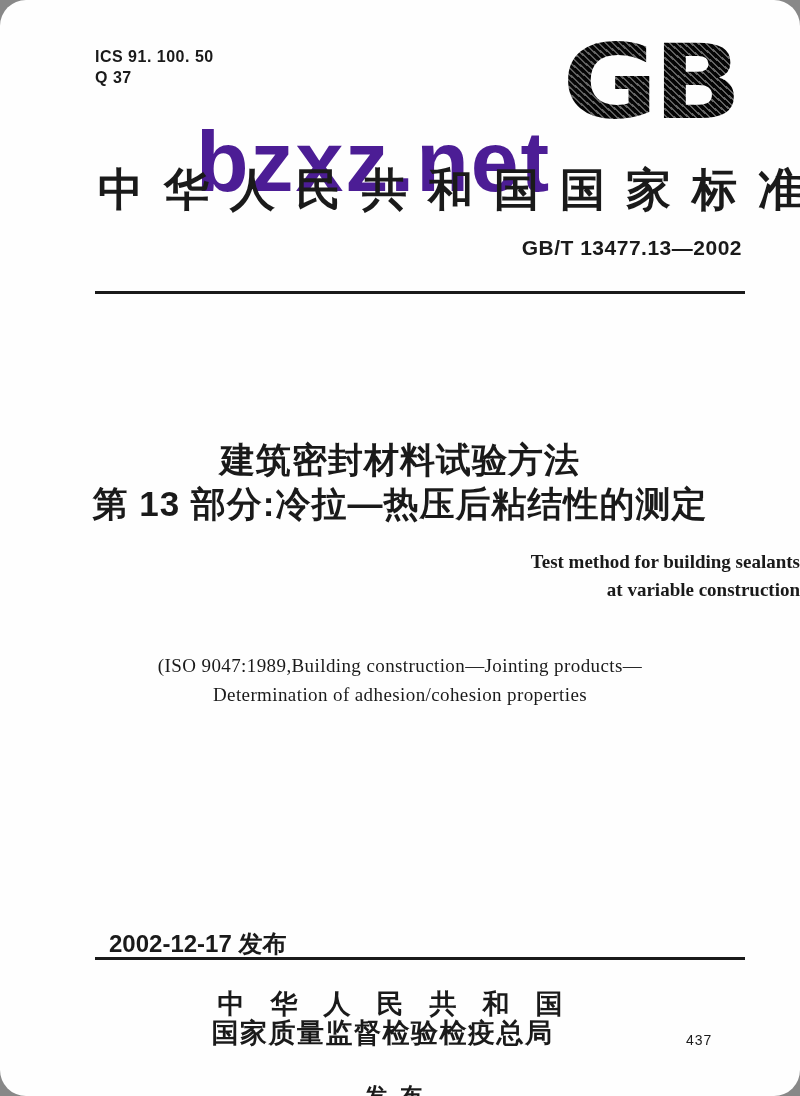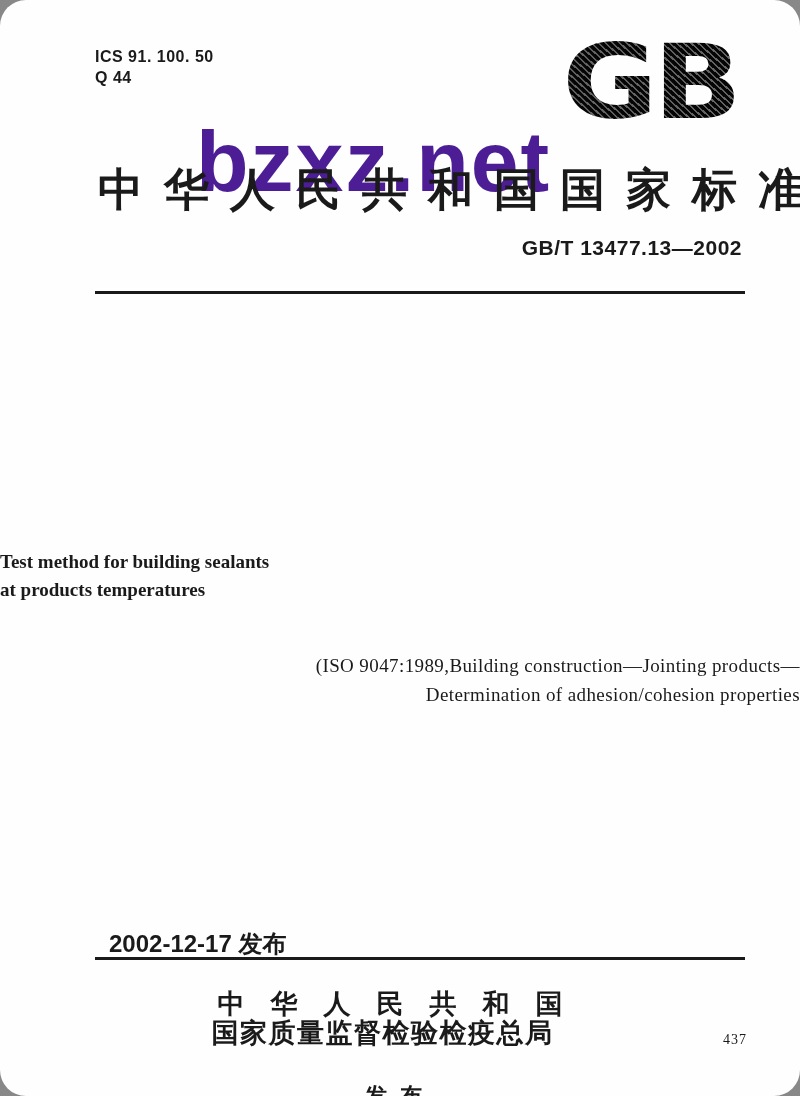--- a/index.html
+++ b/index.html
@@ -101,33 +101,33 @@
     line-height: 44px;
     letter-spacing: 1px;
     white-space: nowrap;
   }
 
   
   .en-title {
     position: absolute;
     top: 548px; left: 0;
     width: 100%;
-    text-align: left;
+    text-align: right;
     font-family: "Liberation Serif", "DejaVu Serif", serif;
     font-size: 19px;
     font-weight: bold;
     line-height: 28px;
   }
 
   
   .iso-ref {
     position: absolute;
     top: 651px; left: 0;
     width: 100%;
-    text-align: right;
+    text-align: center;
     font-family: "Liberation Serif", "DejaVu Serif", serif;
     font-size: 19px;
     line-height: 29px;
     letter-spacing: .4px;
   }
 
   
   .dates-row {
     position: absolute;
     top: 928px; left: 95px;
@@ -169,52 +169,53 @@
     font-size: 22px;
     font-weight: bold;
     letter-spacing: 13px;
     white-space: nowrap;
     padding-bottom: 6px;
   }
 
   .page-number {
     position: absolute;
     top: 1032px; left: 686px;
-    font-family: Liberation Serif, serif;
+    font-family: Liberation Sans, sans-serif;
     font-size: 14px;
     letter-spacing: 1px;
-    margin-left: 37px;
   }
 </style>
 </head>
 <body>
 
 <div class="page">
 
   <div class="ics-block">
     <div>ICS 91. 100. 50</div>
-    <div>Q 44</div>
+    <div>Q 37</div>
   </div>
 
   <div class="gb-logo">GB</div>
 
   <div class="watermark">bzxz.net</div>
 
   <div class="national-title">中华人民共和国国家标准</div>
 
   <div class="std-number">GB/T 13477.13—2002</div>
 
   <div class="rule-top"></div>
 
   <div class="cn-title">
+    <div>建筑密封材料试验方法</div>
+    <div>第 13 部分:冷拉—热压后粘结性的测定</div>
   </div>
 
   <div class="en-title">
     <div>Test method for building sealants</div>
-    <div>at products temperatures</div>
+    <div>at variable construction</div>
   </div>
 
   <div class="iso-ref">
     <div>(ISO 9047:1989,Building construction—Jointing products—</div>
     <div>Determination of adhesion/cohesion properties</div>
   </div>
 
   <div class="dates-row">
     <span>2002-12-17 发布</span>
   </div>

